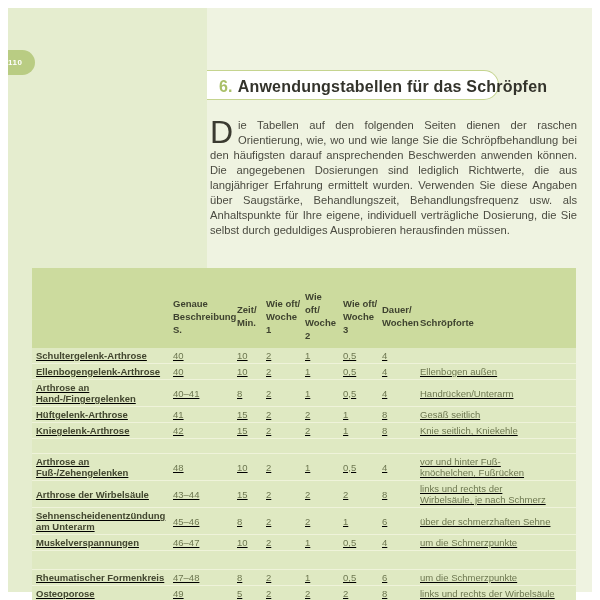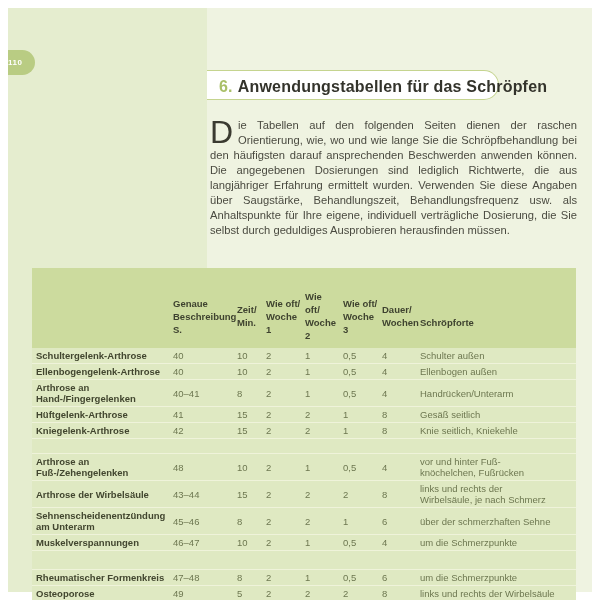--- a/index.html
+++ b/index.html
@@ -22,21 +22,21 @@
   .ctable{position:absolute;left:24px;top:260px;width:544px;font-size:9.5px;}
   .trow{display:grid;grid-template-columns:141px 64px 29px 39px 38px 39px 38px 156px;
         background:#dfe9c2;border-top:1.5px solid #eff3da;}
   .trow.first{border-top:none;}
   .thead{background:#ccdb9e;border-top:none;padding:20px 0 4px 0;}
   .thead .cell{color:#3e422f;font-weight:bold;line-height:13px;}
   .cell{padding:2px 4px 2px 0;white-space:pre-line;align-self:center;}
   .cell.name{padding-left:4px;font-weight:bold;color:#42462f;}
   .cell.num,.cell.orte{color:#6d7750;}
   .thead .cell.name{padding-left:4px;}
-  .single{min-height:12px;}
+  .single{min-height:12px;text-decoration:underline;}
   .spacer{border-top:1.5px solid #eff3da;}
 </style>
 </head>
 <body>
 
 <div id="canvas">
   <div class="page">
     <div class="left-strip"></div>
 
     <div class="page-pill">
@@ -75,21 +75,20 @@
       </div>
       <div id="rows-host">
           <div class="trow single first">
     <div class="cell name">Schultergelenk-Arthrose</div>
     <div class="cell num">40</div>
     <div class="cell num">10</div>
     <div class="cell num">2</div>
     <div class="cell num">1</div>
     <div class="cell num">0,5</div>
     <div class="cell num">4</div>
-    <div class="cell orte">Schulter außen</div>
   </div>
           <div class="trow single">
     <div class="cell name">Ellenbogengelenk-Arthrose</div>
     <div class="cell num">40</div>
     <div class="cell num">10</div>
     <div class="cell num">2</div>
     <div class="cell num">1</div>
     <div class="cell num">0,5</div>
     <div class="cell num">4</div>
     <div class="cell orte">Ellenbogen außen</div>

